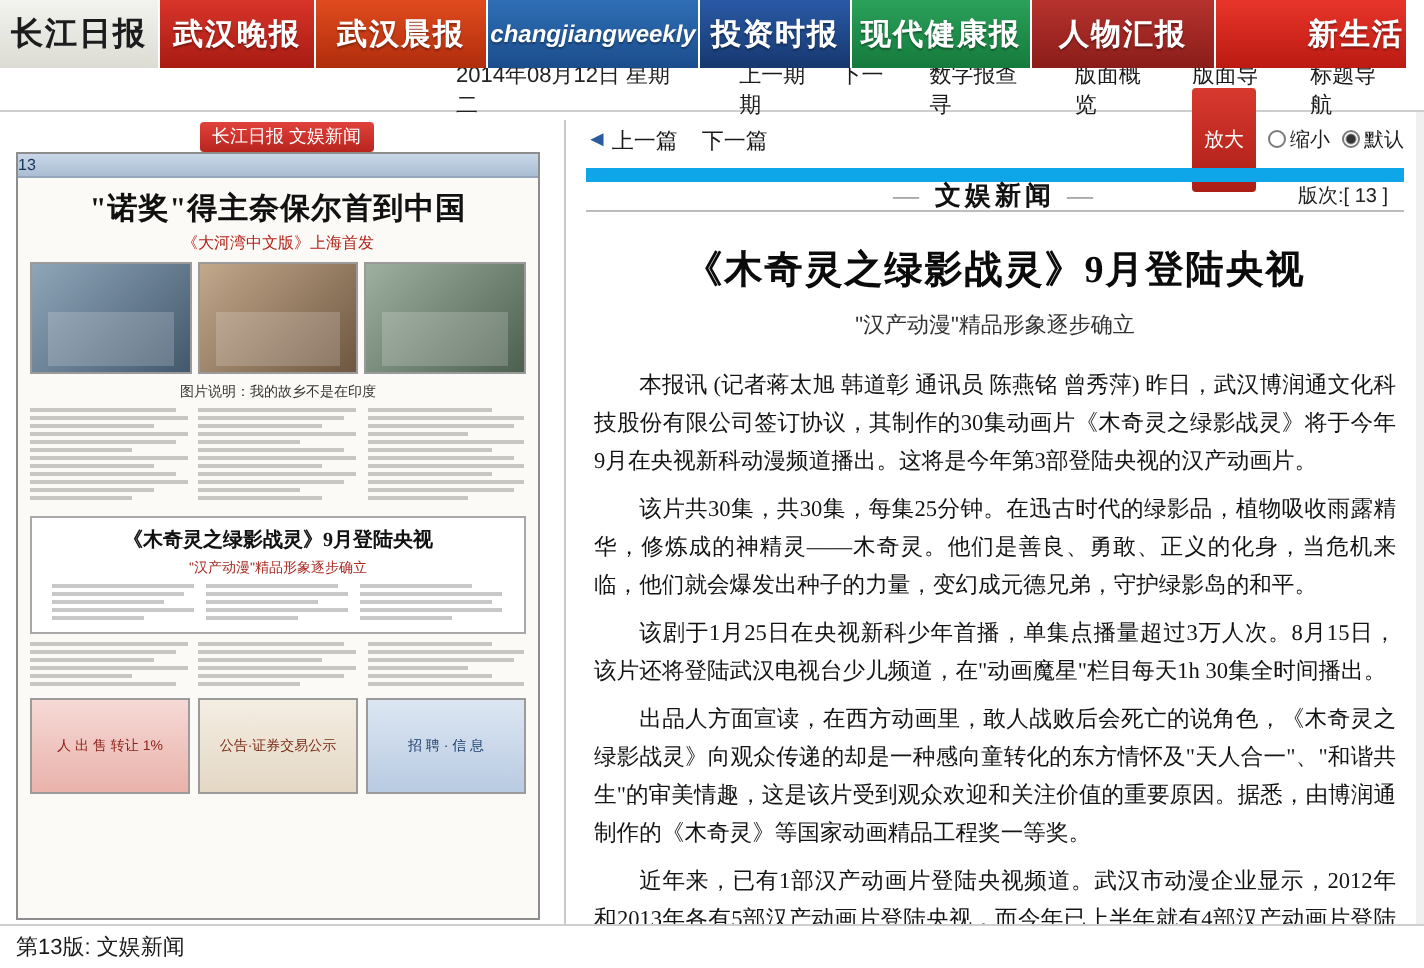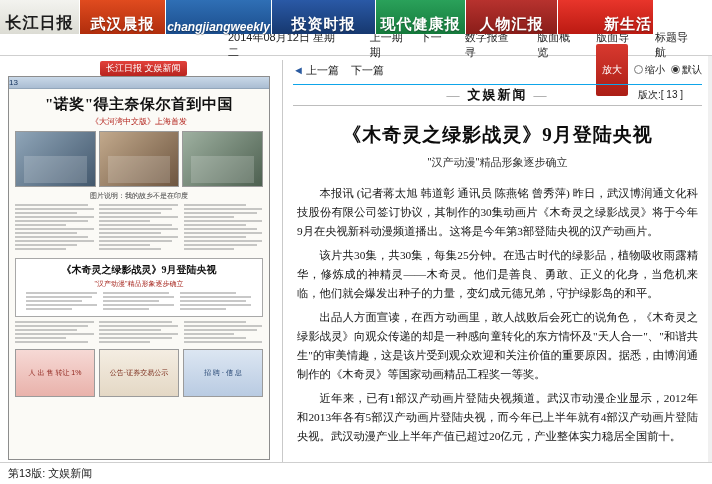--- a/index.html
+++ b/index.html
@@ -20,35 +20,35 @@
   .masthead {
     display: flex;
     height: 34px;
     width: 712px;
     align-items: stretch;
   }
   .logo {
     position: relative;
     flex: 0 0 auto;
     display: flex;
-    align-items: flex-end;
+    align-items: center;
     justify-content: center;
     font-size: 15px;
     font-weight: bold;
     color: #ffffff;
     letter-spacing: 1px;
     border-right: 1px solid #ffffff;
     text-shadow: 0 1px 1px rgba(0,0,0,0.35);
     white-space: nowrap;
   }
   .logo.l0 { width: 80px; background: linear-gradient(#f3f3ef,#dcdcd4); color:#1c1c1c; text-shadow:none; font-family:"Liberation Serif", serif; font-size:16px;}
   .logo.l1 { width: 78px; background: linear-gradient(#d8342a,#a81b12); }
   .logo.l2 { width: 86px; background: linear-gradient(#e04b1f,#b02d0c); }
   .logo.l3 { width: 106px; background: linear-gradient(#2f6fb5,#1b4d8c); font-size: 12px; font-style: italic; letter-spacing: 0; font-family:Liberation Sans, sans-serif;}
-  .logo.l4 { width: 104px; background: linear-gradient(#2a59a6,#16386f); }
+  .logo.l4 { width: 76px; background: linear-gradient(#2a59a6,#16386f); }
   .logo.l5 { width: 90px; background: linear-gradient(#2aa15a,#157a3c); }
   .logo.l6 { width: 92px; background: linear-gradient(#b7322e,#8a1d19); }
   .logo.l7 { width: 96px; background: linear-gradient(#e8352b,#bb1a12); padding-left: 45px; }
 
   
   .datebar {
     height: 22px;
     border-bottom: 1px solid #cfcfcf;
     display: flex;
     align-items: center;
@@ -257,21 +257,21 @@
     border: 1px solid #7a7a7a;
     border-radius: 50%;
     background: #fff;
     vertical-align: -1px;
     margin-right: 2px;
   }
   .radio.on { background: radial-gradient(circle, #333 0 2px, #fff 3px); }
 
   .section-bar {
     margin-top: 4px;
-    border-top: 1px solid #0ea5e9;
+    border-top: 7px solid #0ea5e9;
     border-bottom: 1px solid #bdbdbd;
     height: 22px;
     display: flex;
     align-items: center;
     justify-content: center;
     position: relative;
   }
   .section-bar .sec-title {
     font-family: "Liberation Serif", serif;
     font-size: 13px;
@@ -281,21 +281,21 @@
   }
   .section-bar .sec-title::before,
   .section-bar .sec-title::after {
     content: "—";
     color: #888;
     font-weight: normal;
     margin: 0 6px;
   }
   .section-bar .ban-ci {
     position: absolute;
-    right: 19px;
+    right: 8px;
     font-size: 10px;
     color: #222;
   }
 
   .headline {
     margin-top: 16px;
     text-align: center;
     font-family: "Liberation Serif", serif;
     font-size: 19px;
     font-weight: bold;
@@ -347,20 +347,23 @@
   }
 </style>
 </head>
 <body>
 
 <div id="page">
 
   <div class="masthead">
     <div class="logo l0">
         <span>长江日报</span>
+      </div>
+    <div class="logo l1">
+        <span>武汉晚报</span>
       </div>
     <div class="logo l2">
         <span>武汉晨报</span>
       </div>
     <div class="logo l3">
         <span>changjiangweekly</span>
       </div>
     <div class="logo l4">
         <span>投资时报</span>
       </div>
@@ -539,20 +542,21 @@
         <span class="sec-title">文娱新闻</span>
         <span class="ban-ci">版次:[ 13 ]</span>
       </div>
 
       <div class="headline">《木奇灵之绿影战灵》9月登陆央视</div>
       <div class="subheadline">"汉产动漫"精品形象逐步确立</div>
 
       <div class="body-text">
         <p>本报讯 (记者蒋太旭 韩道彰 通讯员 陈燕铭 曾秀萍) 昨日，武汉博润通文化科技股份有限公司签订协议，其制作的30集动画片《木奇灵之绿影战灵》将于今年9月在央视新科动漫频道播出。这将是今年第3部登陆央视的汉产动画片。</p>
         <p>该片共30集，共30集，每集25分钟。在迅古时代的绿影品，植物吸收雨露精华，修炼成的神精灵——木奇灵。他们是善良、勇敢、正义的化身，当危机来临，他们就会爆发出种子的力量，变幻成元德兄弟，守护绿影岛的和平。</p>
+        <p>该剧于1月25日在央视新科少年首播，单集点播量超过3万人次。8月15日，该片还将登陆武汉电视台少儿频道，在"动画魔星"栏目每天1h 30集全时间播出。</p>
         <p>出品人方面宣读，在西方动画里，敢人战败后会死亡的说角色，《木奇灵之绿影战灵》向观众传递的却是一种感向童转化的东方情怀及"天人合一"、"和谐共生"的审美情趣，这是该片受到观众欢迎和关注价值的重要原因。据悉，由博润通制作的《木奇灵》等国家动画精品工程奖一等奖。</p>
         <p>近年来，已有1部汉产动画片登陆央视频道。武汉市动漫企业显示，2012年和2013年各有5部汉产动画片登陆央视，而今年已上半年就有4部汉产动画片登陆央视。武汉动漫产业上半年产值已超过20亿元，产业整体实力稳居全国前十。</p>
 
       </div>
 
       <div class="scroll-track"></div>
     </div>
   </div>
 
   <div class="footer">

